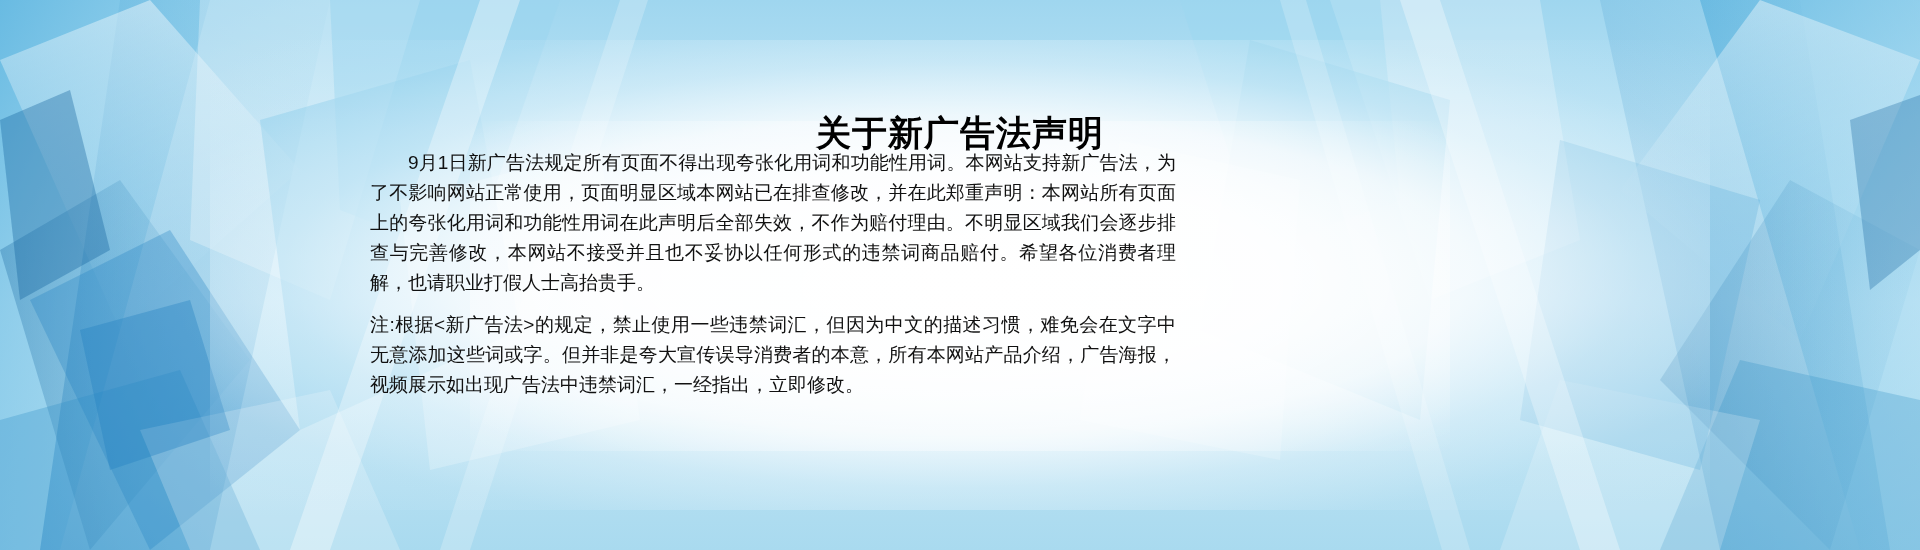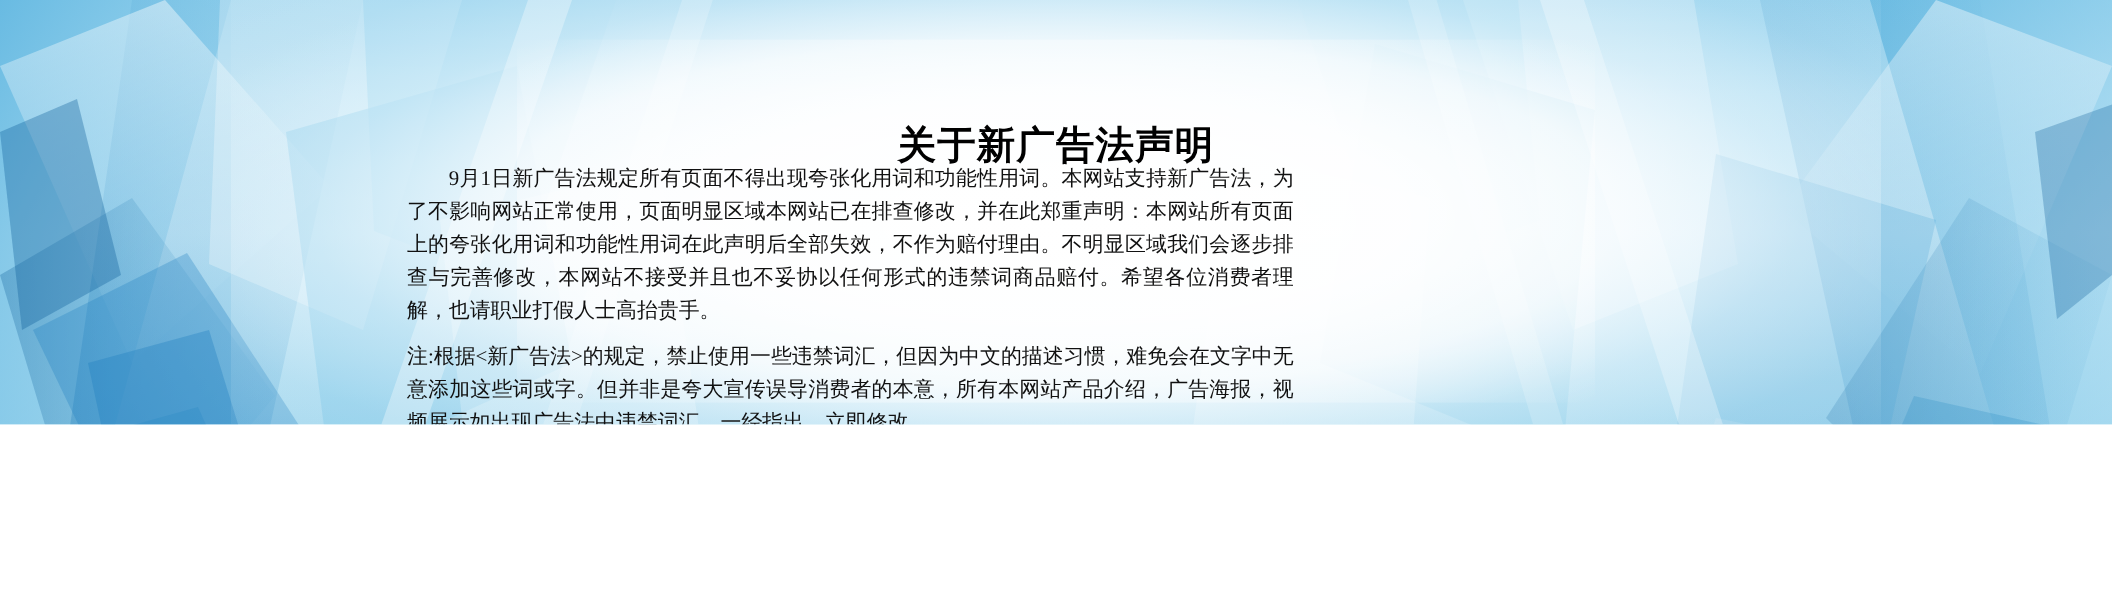--- a/index.html
+++ b/index.html
@@ -3,21 +3,21 @@
 <meta charset="utf-8">
 <style>
   html, body {
     margin: 0;
     padding: 0;
     background: #ffffff;
   }
   #stage {
     position: relative;
     width: 1920px;
-    height: 386px;
+    height: 550px;
     overflow: hidden;
     font-family: "Liberation Sans", "DejaVu Sans", sans-serif;
     background: #bde4f5;
   }
 
   
   .bg-base {
     position: absolute;
     inset: 0;
     background:
@@ -77,21 +77,20 @@
     line-height: 44px;
   }
   .body-block {
     position: absolute;
     left: 370px;
     top: 148px;
     width: 806px;
     color: #111111;
     font-size: 19px;
     line-height: 30px;
-    font-family: Liberation Serif, serif;
   }
   .para {
     margin: 0;
     text-align: justify;
     text-justify: inter-ideograph;
     text-align-last: left;
   }
   .para.indent { text-indent: 2em; }
   .para + .para { margin-top: 12px; }
 </style>

